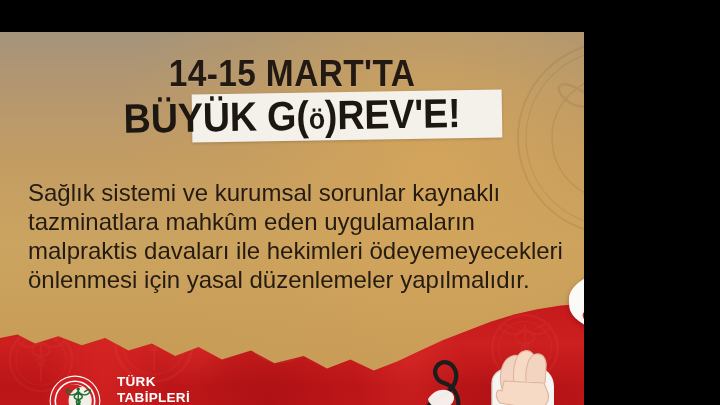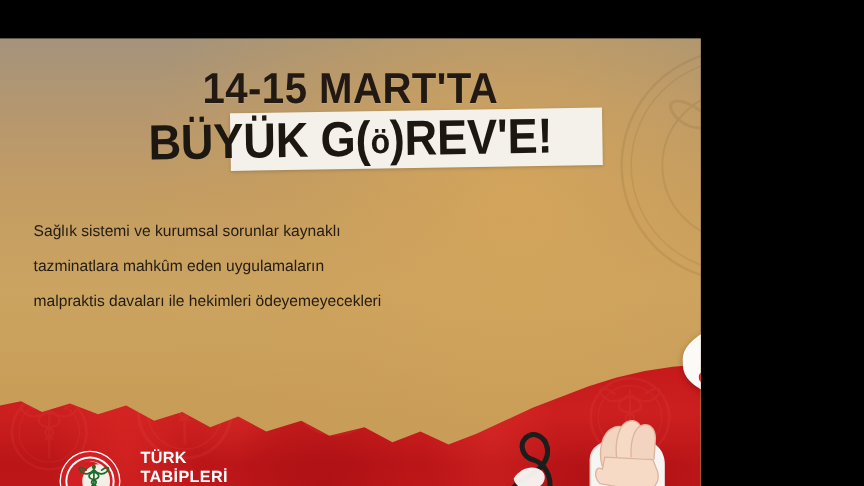--- a/index.html
+++ b/index.html
@@ -63,21 +63,21 @@
     font-size:41px;font-weight:bold;color:#1d1712;letter-spacing:-.2px;
     transform:scaleX(.92) rotate(-.9deg);
     white-space:nowrap;
   }
   .headline-main .paren{font-size:41px}
   .headline-main .omicron{font-size:29px;position:relative;top:3px}
 
   
   .body-copy{
     position:absolute;left:28px;top:146px;width:452px;
-    font-size:13px;line-height:29px;color:#241c12;font-weight:500;
+    font-size:24px;line-height:29px;color:#241c12;font-weight:500;
   }
   .body-copy div{white-space:nowrap}
 
   
   .bubble{
     position:absolute;left:569px;top:232px;width:148px;height:72px;
     background:#fbfaf7;border-radius:50%/46%;
     transform:rotate(-2deg);
     box-shadow:0 2px 5px rgba(90,10,10,.35);
   }
@@ -147,20 +147,21 @@
         <span class="omicron">ö</span>
         <span class="paren">)</span>
         <span>REV'E!</span>
     </div>
   </div>
 
   <div class="body-copy">
     <div>Sağlık sistemi ve kurumsal sorunlar kaynaklı</div>
     <div>tazminatlara mahkûm eden uygulamaların</div>
     <div>malpraktis davaları ile hekimleri ödeyemeyecekleri</div>
+    <div>önlenmesi için yasal düzenlemeler yapılmalıdır.</div>
   </div>
 
   <div class="redzone">
     <div class="fabric"></div>
 
     <div class="emb" style="left:4px;top:66px;width:74px;height:74px">
       <svg viewBox="0 0 100 100">
           <circle cx="50" cy="50" r="42" fill="none" stroke="#f06a60" stroke-width="3"></circle>
           <circle cx="50" cy="50" r="34" fill="none" stroke="#f06a60" stroke-width="1.5"></circle>
           <g stroke="#f06a60" fill="none" stroke-width="2.5">

